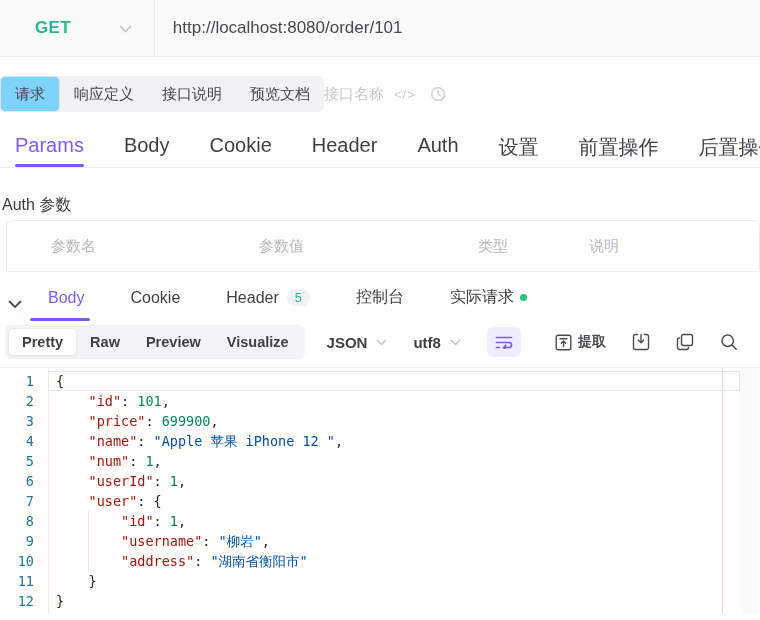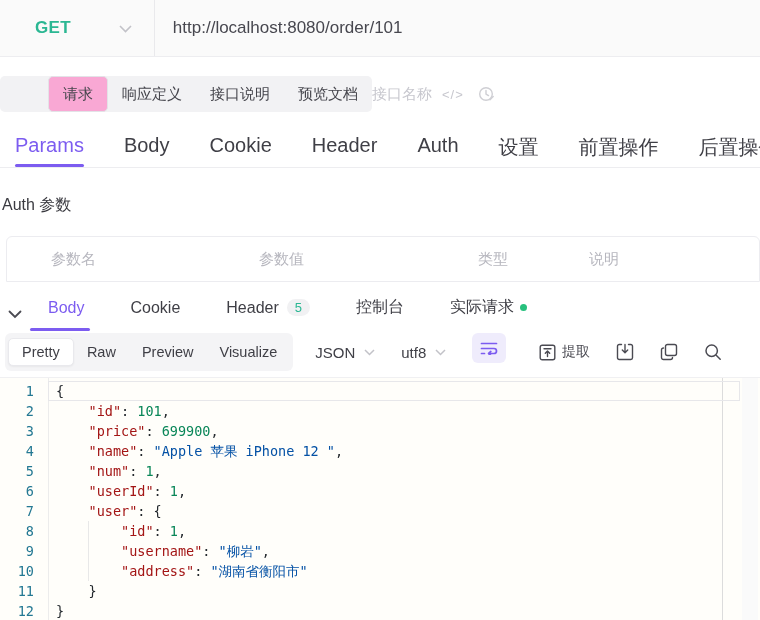--- a/index.html
+++ b/index.html
@@ -13,59 +13,59 @@
     padding-left:35px; letter-spacing:.3px;text-align:right; }
   .method-chev { margin-left:48px; }
   .vdiv { width:1px; height:56px; background:#e9e9ec; margin-left:22px; }
   .url { font-size:17px; color:#47474f; padding-left:18px; }
 
   
   .doc-row { margin-top:19px; height:36px; display:flex; align-items:center; }
   .doc-strip { height:36px; background:#f2f2f4; border-radius:5px; display:flex; align-items:center; }
   .doc-tab { height:36px; display:flex; align-items:center; padding:0 14px;
     font-size:15px; color:#45454c; cursor:pointer; white-space:nowrap; }
-  .doc-tab.active { background:#f9a8d4; border:1px solid #e3e3e7; border-radius:5px;margin-left:48px; }
+  .doc-tab.active { background:#7dd3fc; border:1px solid #e3e3e7; border-radius:5px; }
   .doc-ghost { display:flex; align-items:center; color:var(--disabled,#c7c7ce); }
   .doc-ghost .ph { font-size:15px; }
   .doc-ghost .code-glyph { font-size:13px; margin-left:10px; letter-spacing:1px; }
   .doc-ghost svg { margin-left:14px; }
 
   
   .req-tabs { display:flex; gap:40px; padding:22px 0 0 15px; border-bottom:1px solid #ededf0;
     height:56px; }
   .req-tab { font-size:20px; color:#3f3f46; padding-bottom:16px; position:relative; cursor:pointer; white-space:nowrap; }
   .req-tab.active { color:var(--accent,#7c5cf0); }
   .req-tab.active::after { content:''; position:absolute; left:0; right:0; bottom:0;
     height:3px; background:var(--accent,#7c5cf0); border-radius:2px; }
 
   
   .query-title { font-size:16px; color:#3a3a40; padding:27px 0 0 2px; }
-  .param-table { margin:20px 0 0 6px; width:754px; border:1px solid #ececf0;
-    border-radius:6px 6px 0 0; height:46px; display:flex; align-items:center; }
+  .param-table { margin:4px 0 0 6px; width:754px; border:1px solid #ececf0;
+    border-radius:6px 6px 0 0; height:52px; display:flex; align-items:center; }
   .param-col { font-size:15px; color:#b6b6be; }
   .param-col.c0 { width:252px; padding-left:44px; }
   .param-col.c1 { width:219px; }
   .param-col.c2 { width:111px; }
   .param-col.c3 { flex:1; }
 
   
   .resp-row { display:flex; align-items:center; padding:18px 0 0 8px; height:47px; }
   .resp-collapse { width:18px; display:flex; align-items:center; margin-right:22px; cursor:pointer; }
   .resp-tabs { display:flex; gap:46px; align-items:center; }
   .resp-tab { font-size:16px; color:#3f3f46; position:relative; padding-bottom:14px; cursor:pointer;
     display:flex; align-items:center; white-space:nowrap; }
   .resp-tab.active { color:var(--accent,#7c5cf0); }
   .resp-tab.active::after { content:''; position:absolute; left:-18px; right:-6px; bottom:0;
     height:3px; background:var(--accent,#7c5cf0); border-radius:2px; }
   .count-badge { background:#f1f1f3; color:var(--green,#2bb793); font-size:13px;
     border-radius:10px; padding:1px 8px; margin-left:8px; }
   .green-dot { width:7px; height:7px; border-radius:50%; background:var(--success,#27c07d); margin-left:6px; }
 
   
-  .viewer-bar { display:flex; height:38px; margin:4px 16px 0 5px; }
+  .viewer-bar { display:flex; align-items:center; height:38px; margin:4px 0 0 5px;font-weight:bold; }
   .seg { background:#f4f4f6; border-radius:6px; padding:3px; display:flex; align-items:center; }
   .seg-item { font-size:14.5px; color:#3f3f46; padding:5px 13px; border-radius:5px; cursor:pointer; }
   .seg-item.active { background:#fff; border:1px solid #e9e9ed; box-shadow:0 1px 2px rgba(0,0,0,.05); }
   .dd { display:flex; align-items:center; font-size:15px; color:#3f3f46; cursor:pointer; }
   .dd.fmt { margin-left:22px; }
   .dd.enc { margin-left:26px; }
   .dd svg { margin-left:9px; }
   .wrap-btn { margin-left:26px; width:34px; height:30px; background:#efecfc; border-radius:6px;
     display:flex; align-items:center; justify-content:center; cursor:pointer; }
   .toolbar-right { margin-left:auto; display:flex; align-items:center; padding-right:22px; gap:26px; }

